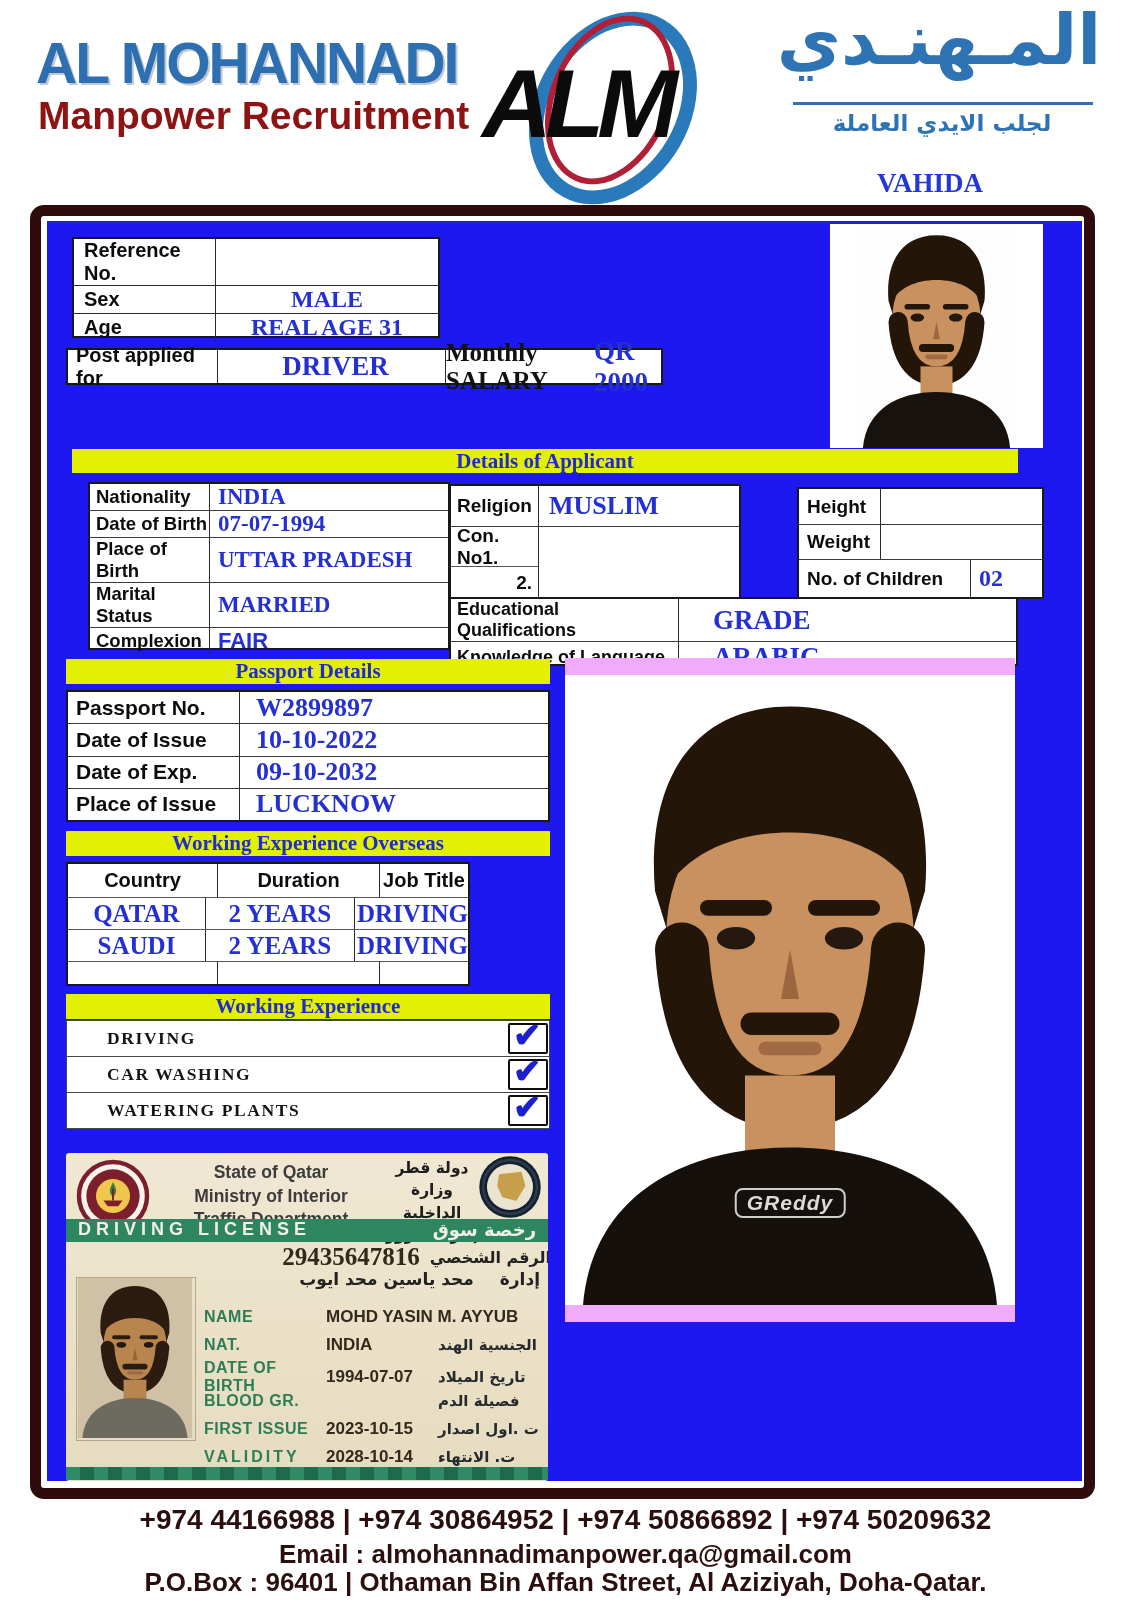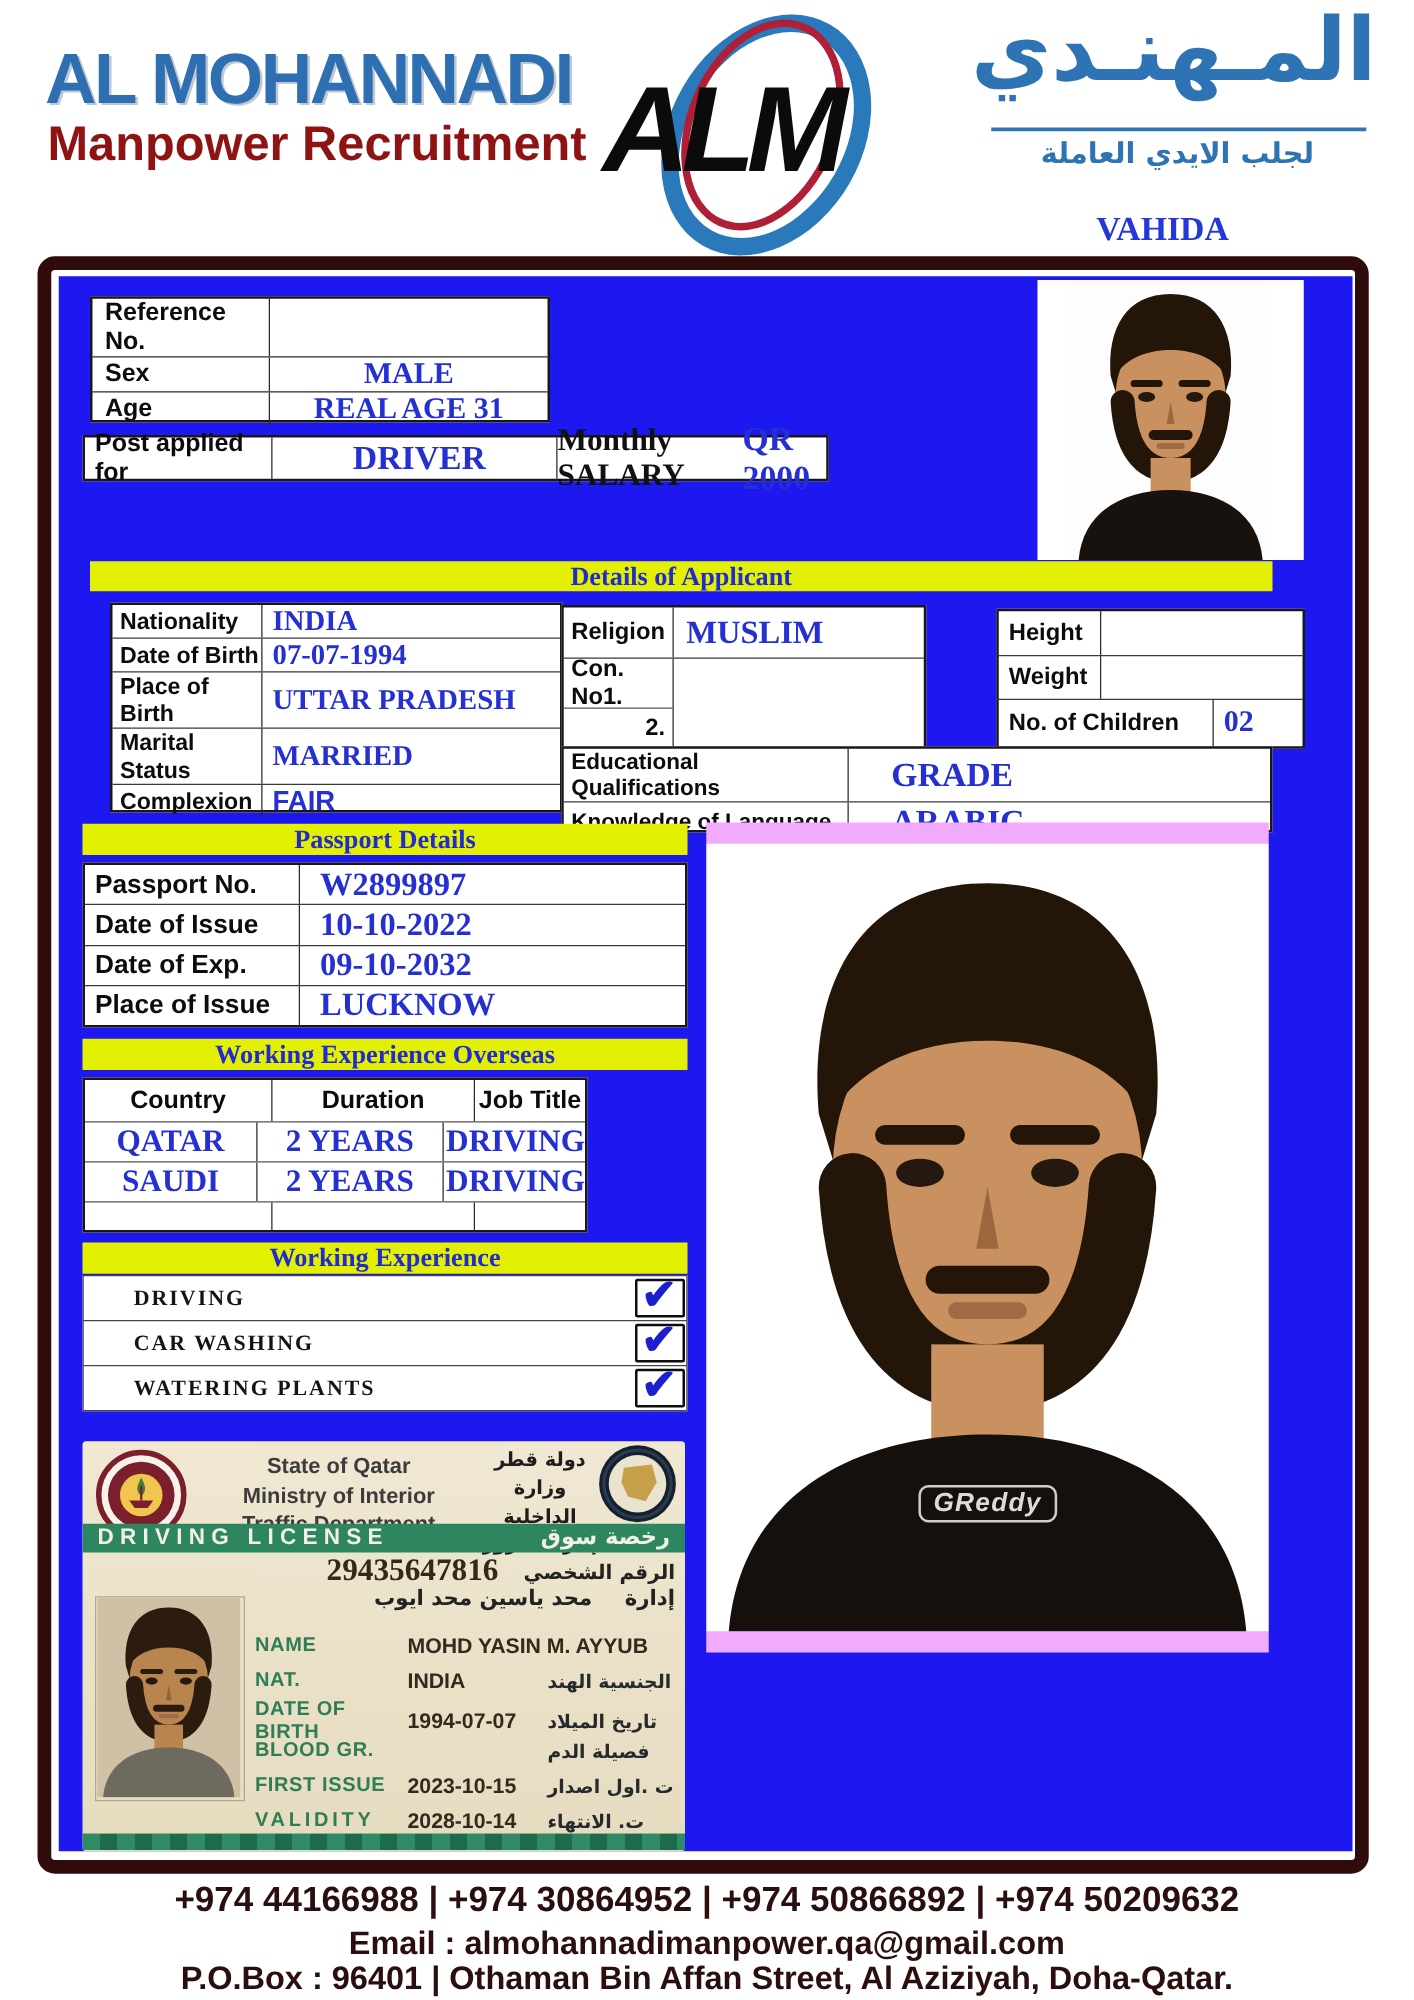--- a/index.html
+++ b/index.html
@@ -128,22 +128,22 @@
   .lic-state{position:absolute;left:86px;top:8px;width:238px;text-align:center;font-size:17.5px;
     font-weight:700;color:#3c3c3c;line-height:1.35;}
   .lic-arhead{position:absolute;left:318px;top:4px;width:96px;text-align:center;font-size:15.5px;
     font-weight:700;color:#1d1d1d;line-height:1.45;}
   .q-emblem{position:absolute;left:10px;top:6px;width:74px;height:74px;}
   .gcc-emblem{position:absolute;right:6px;top:2px;width:64px;height:64px;}
   .lic-bar{position:absolute;left:0;top:66px;width:100%;height:23px;background:#2e8660;
     display:flex;justify-content:space-between;align-items:flex-start;padding:0 12px;box-sizing:border-box;}
   .lic-bar .en{color:#f2f0e6;font-weight:700;font-size:18px;letter-spacing:5px;}
   .lic-bar .arx{color:#f2f0e6;font-weight:700;font-size:18px;}
-  .lic-num{position:absolute;left:0;top:90px;width:100%;display:flex;justify-content:flex-end;
-    align-items:center;gap:20px;padding-right:8px;box-sizing:border-box;}
+  .lic-num{position:absolute;left:11px;top:90px;width:100%;display:flex;justify-content:flex-end;
+    align-items:center;gap:10px;padding-right:8px;box-sizing:border-box;}
   .lic-num .n{font-family:"Liberation Serif",serif;font-weight:700;font-size:25px;color:#33281a;}
   .lic-num .l{font-size:16px;font-weight:700;color:#222;}
   .lic-name{position:absolute;left:0;top:116px;width:100%;display:flex;flex-direction:row-reverse;
     align-items:center;gap:26px;padding-right:8px;box-sizing:border-box;}
   .lic-name span{font-size:17px;font-weight:700;color:#222;}
   .lic-photo{position:absolute;left:10px;top:124px;width:118px;height:162px;border:1px solid #b3a68a;}
   .lic-fields{position:absolute;left:138px;top:150px;width:338px;}
   .lic-frow{display:grid;grid-template-columns:122px 112px 1fr;align-items:center;height:28px;}
   .lic-frow .fl{font-size:16px;font-weight:700;color:#2f7d55;letter-spacing:.5px;}
   .lic-frow .fv{font-size:17px;font-weight:700;color:#33291c;}

